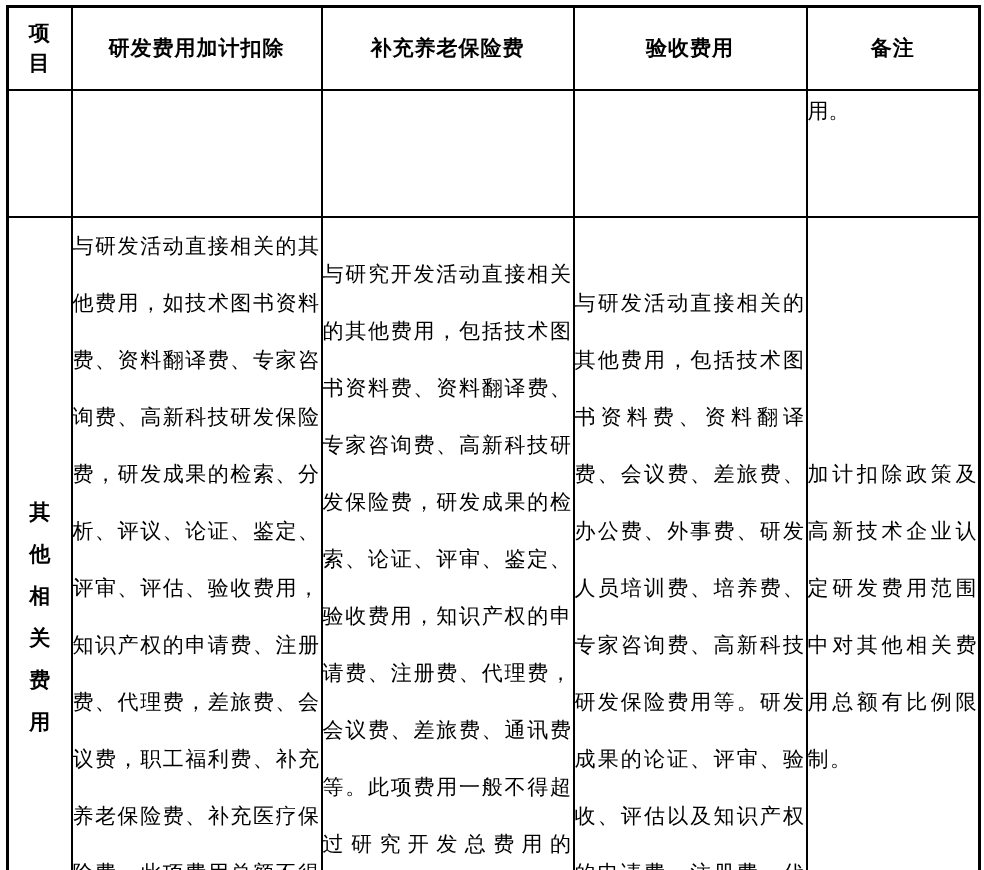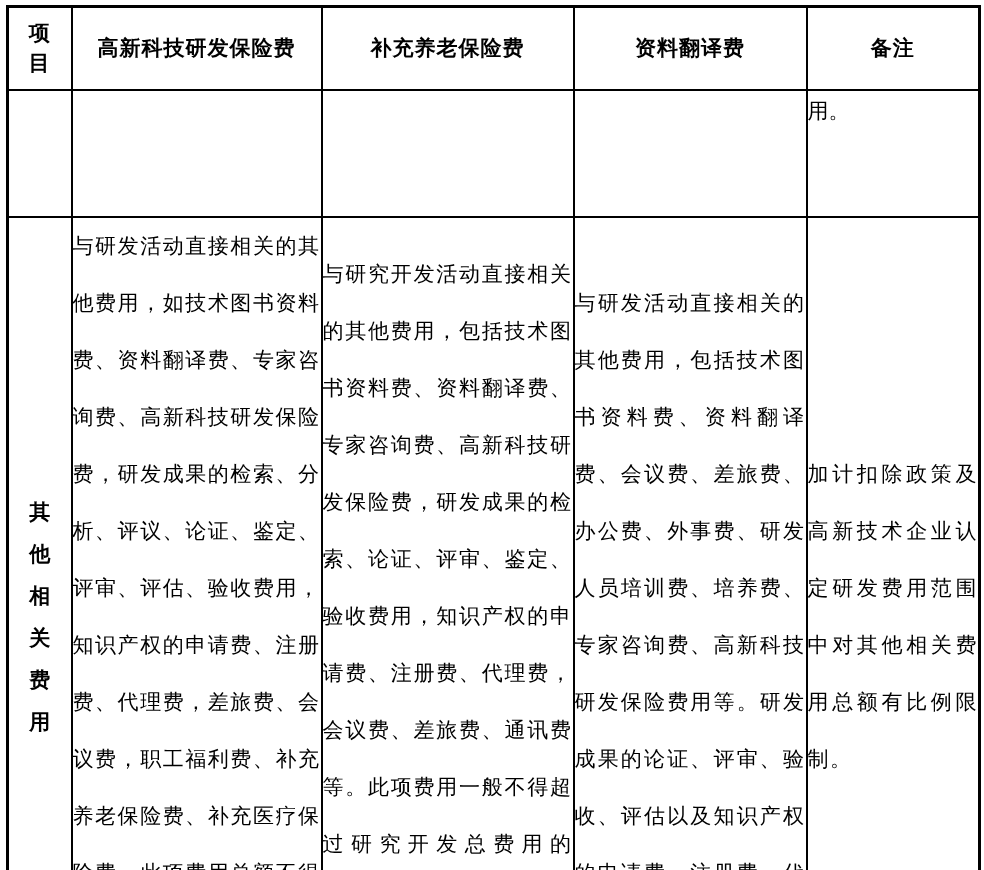--- a/index.html
+++ b/index.html
@@ -82,23 +82,23 @@
       <col style="width:64px">
       <col style="width:250px">
       <col style="width:252px">
       <col style="width:233px">
       <col style="width:173px">
     </colgroup>
     <tbody>
       <tr class="header-row">
         <th class="hdr">项
 目</th>
-        <th class="hdr">高新科技研发保险费</th>
+        <th class="hdr">研发费用加计扣除</th>
         <th class="hdr">补充养老保险费</th>
-        <th class="hdr">资料翻译费</th>
+        <th class="hdr">验收费用</th>
         <th class="hdr">备注</th>
       </tr>
       <tr class="cont-row">
         <td></td>
         <td></td>
         <td></td>
         <td></td>
         <td class="cont-remarks">用。</td>
       </tr>
       <tr class="main-row">

